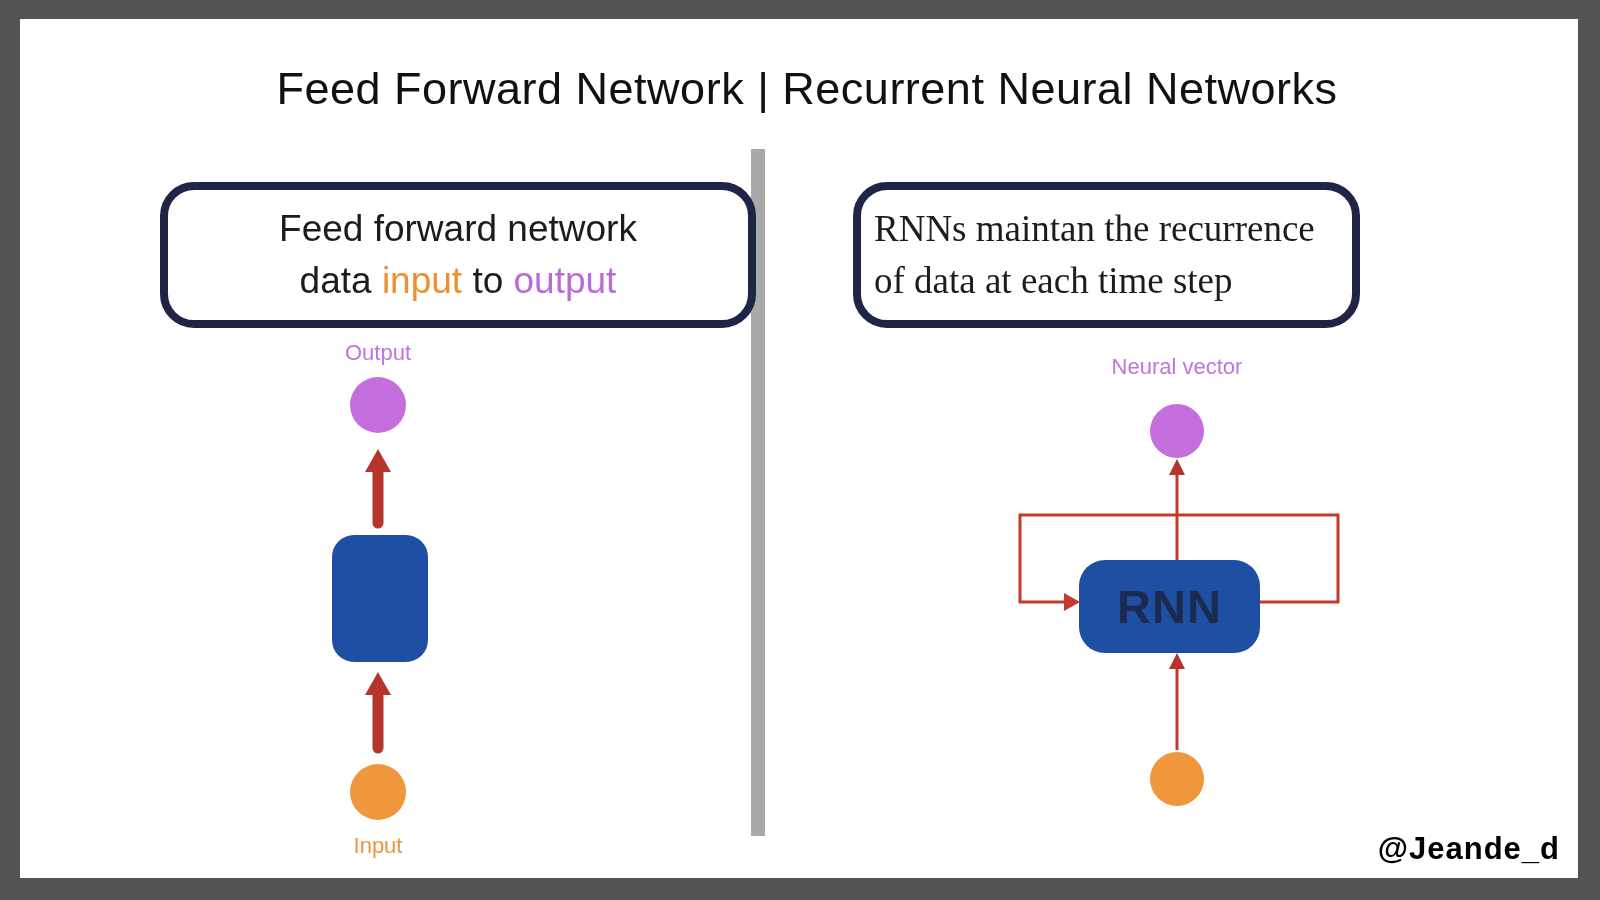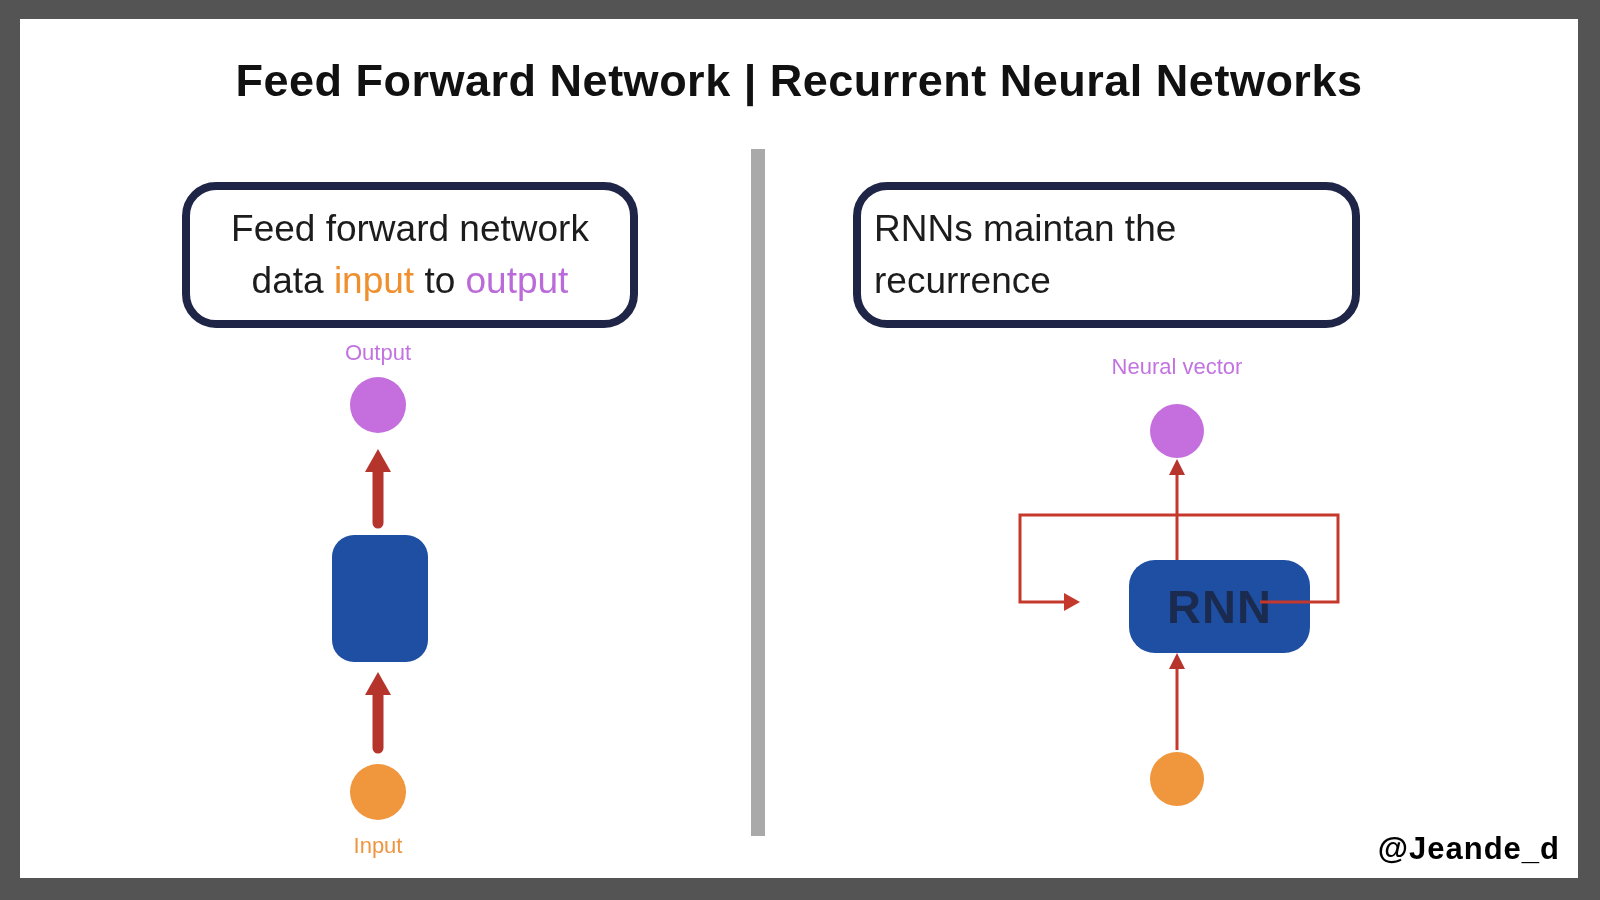--- a/index.html
+++ b/index.html
@@ -14,24 +14,24 @@
   .canvas {
     position: absolute;
     left: 20px; top: 19px;
     width: 1558px; height: 859px;
     background: #ffffff;
   }
   .title {
     position: absolute;
     top: 36px; left: 0;
     width: 100%;
-    margin: 0;
+    margin: 8px;
     text-align: center;
     font-size: 45px;
-    font-weight: 700;
+    font-weight: 400;
     color: #111111;
     letter-spacing: 0.5px;
   }
   .divider {
     position: absolute;
     left: 731px; top: 130px;
     width: 14px; height: 687px;
     background: #a9a9a9;
   }
   .info-box {
@@ -41,31 +41,31 @@
     background: #ffffff;
     display: flex;
     flex-direction: column;
     justify-content: center;
     font-size: 37px;
     line-height: 52px;
     color: #1c1c1c;
   }
   .info-left {
     left: 140px; top: 163px;
-    width: 456px; height: 146px;
+    width: 596px; height: 146px;
     align-items: center;
     text-align: center;
-    margin-left: 22px;
   }
   .info-right {
     left: 833px; top: 163px;
     width: 507px; height: 146px;
     align-items: flex-start;
     padding-left: 13px;
     text-align: left;
+    font-family: Liberation Serif, serif;
   }
   .orange-text { color: #ef8f2d; }
   .purple-text { color: #bb6bd9; }
   .node-label {
     position: absolute;
     width: 320px;
     text-align: center;
     font-size: 22px;
     line-height: 26px;
   }
@@ -76,21 +76,21 @@
   .circle-orange { background: #f0963c; }
   .ffn-hidden {
     position: absolute;
     left: 312px; top: 516px;
     width: 96px; height: 127px;
     border-radius: 22px;
     background: #1f4fa3;
   }
   .rnn-node {
     position: absolute;
-    left: 1109px; top: 541px;
+    left: 1059px; top: 541px;
     width: 181px; height: 93px;
     border-radius: 26px;
     background: #1f4fa3;
     display: flex;
     align-items: center;
     justify-content: center;
     font-size: 47px;
     font-weight: 800;
     letter-spacing: 1px;
     color: #1b2b4f;
@@ -119,20 +119,21 @@
 
   <div class="divider"></div>
 
   <div class="info-box info-left">
     <div>Feed forward network</div>
     <div><span>data </span><span class="orange-text">input</span><span> to </span><span class="purple-text">output</span></div>
   </div>
 
   <div class="info-box info-right">
     <div>RNNs maintan the recurrence</div>
+    <div>of data at each time step</div>
   </div>
 
   <div class="node-label label-purple" style="left:198px; top:321px;">Output</div>
   <div class="circle circle-purple" style="left:330px; top:358px; width:56px; height:56px;"></div>
   <div class="ffn-hidden"></div>
   <div class="circle circle-orange" style="left:330px; top:745px; width:56px; height:56px;"></div>
   <div class="node-label label-orange" style="left:198px; top:814px;">Input</div>
 
   <div class="node-label label-purple" style="left:997px; top:335px;">Neural vector</div>
   <div class="circle circle-purple" style="left:1130px; top:385px; width:54px; height:54px;"></div>

